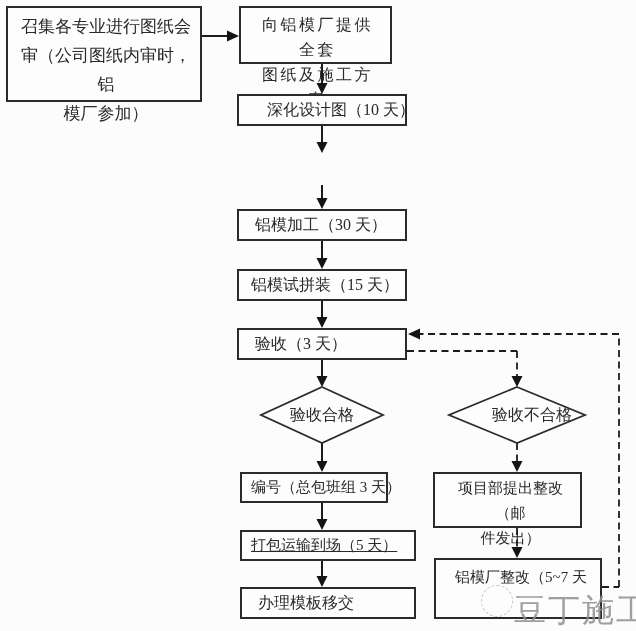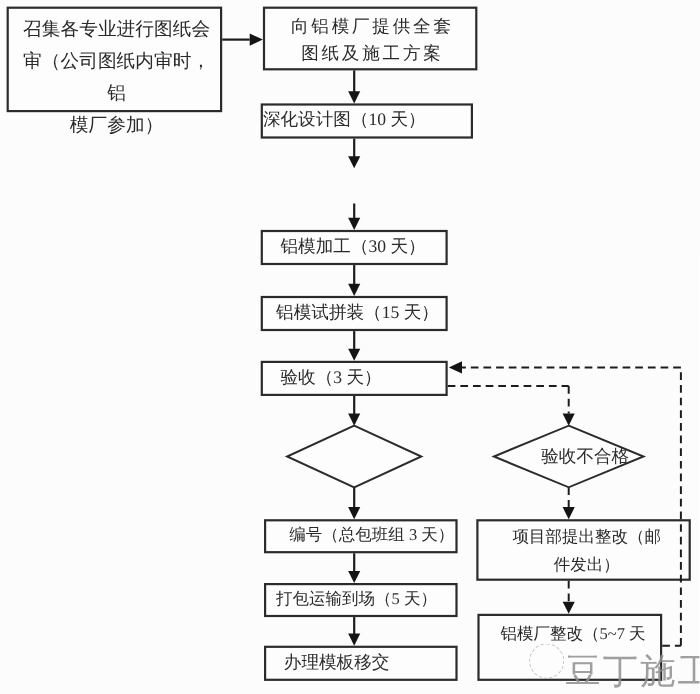--- a/index.html
+++ b/index.html
@@ -31,55 +31,55 @@
 <body>
 
 <div class="stage">
 
   <div class="node" style="left:6px; top:6px; width:196px; height:96px; padding:4px 6px 4px 10px; font-size:17px; line-height:29px;">
     <div>召集各专业进行图纸会</div>
     <div>审（公司图纸内审时，铝</div>
     <div>模厂参加）</div>
   </div>
 
-  <div class="node" style="left:239px; top:6px; width:195px; height:58px; padding:4px 8px 4px 12px; letter-spacing:2.5px; line-height:25px;">
+  <div class="node" style="left:239px; top:6px; width:153px; height:58px; padding:4px 8px 4px 12px; letter-spacing:2.5px; line-height:25px;">
     <div>向铝模厂提供全套</div>
     <div>图纸及施工方案</div>
   </div>
 
-  <div class="node single" style="left:237px; top:94px; width:193px; height:32px; padding-left:0;">
+  <div class="node single" style="left:237px; top:94px; width:170px; height:32px; padding-left:28px;">
     <span>深化设计图（10 天）</span>
   </div>
 
 
   <div class="node single" style="left:237px; top:209px; width:170px; height:32px; padding-left:16px;">
     <span>铝模加工（30 天）</span>
   </div>
 
   <div class="node single" style="left:237px; top:269px; width:170px; height:32px; padding-left:12px;">
     <span>铝模试拼装（15 天）</span>
   </div>
 
   <div class="node single" style="left:237px; top:328px; width:170px; height:32px; padding-left:16px;">
     <span>验收（3 天）</span>
   </div>
 
-  <div class="node single" style="left:240px; top:472px; width:176px; height:31px; padding-left:21px; font-size:15px;">
+  <div class="node single" style="left:240px; top:472px; width:148px; height:31px; padding-left:9px; font-size:15px;">
     <span>编号（总包班组 3 天）</span>
   </div>
 
-  <div class="node single" style="left:240px; top:530px; width:176px; height:31px; padding-left:9px; font-size:15px;">
+  <div class="node single" style="left:240px; top:530px; width:176px; height:31px; padding-left:9px; font-size:15px;text-decoration:underline;">
     <span>打包运输到场（5 天）</span>
   </div>
 
   <div class="node single" style="left:240px; top:587px; width:176px; height:32px; padding-left:16px;">
     <span>办理模板移交</span>
   </div>
 
-  <div class="node" style="left:433px; top:472px; width:195px; height:56px; padding:3px 4px 3px 10px; font-size:15px; line-height:25px;font-family:Liberation Mono, monospace;">
+  <div class="node" style="left:433px; top:472px; width:149px; height:56px; padding:3px 4px 3px 10px; font-size:15px; line-height:25px;font-family:Liberation Mono, monospace;">
     <div>项目部提出整改（邮</div>
     <div>件发出）</div>
   </div>
 
   <div class="node" style="left:434px; top:558px; width:168px; height:61px; padding:4px 4px 4px 10px; font-size:15px; line-height:26px;">
     <div>铝模厂整改（5~7 天</div>
   </div>
 
   <svg class="layer" width="636" height="631" viewBox="0 0 636 631">
     <g stroke="#1c1c1c" stroke-width="2" fill="none">
@@ -120,20 +120,23 @@
       <polygon points="511.5,461 522.5,461 517,472"></polygon>
       <polygon points="511.5,547 522.5,547 517,558"></polygon>
       <polygon points="420,328.5 420,339.5 408,334"></polygon>
     </g>
     <g fill="#fdfdfd" stroke="#2b2b2b" stroke-width="1.8">
       <polygon points="322,387 383,415 322,443 261,415"></polygon>
       <polygon points="517,387 585,415 517,443 449,415"></polygon>
     </g>
   </svg>
 
+  <div class="lbl" style="left:261px; top:388px; width:122px; height:54px;">
+    <span>验收合格</span>
+  </div>
   <div class="lbl" style="left:464px; top:388px; width:136px; height:54px;">
     <span>验收不合格</span>
   </div>
 
   <div class="wm-circle"></div>
   <div class="wm-text">豆丁施工</div>
 
 </div>
 
 </body></html>

